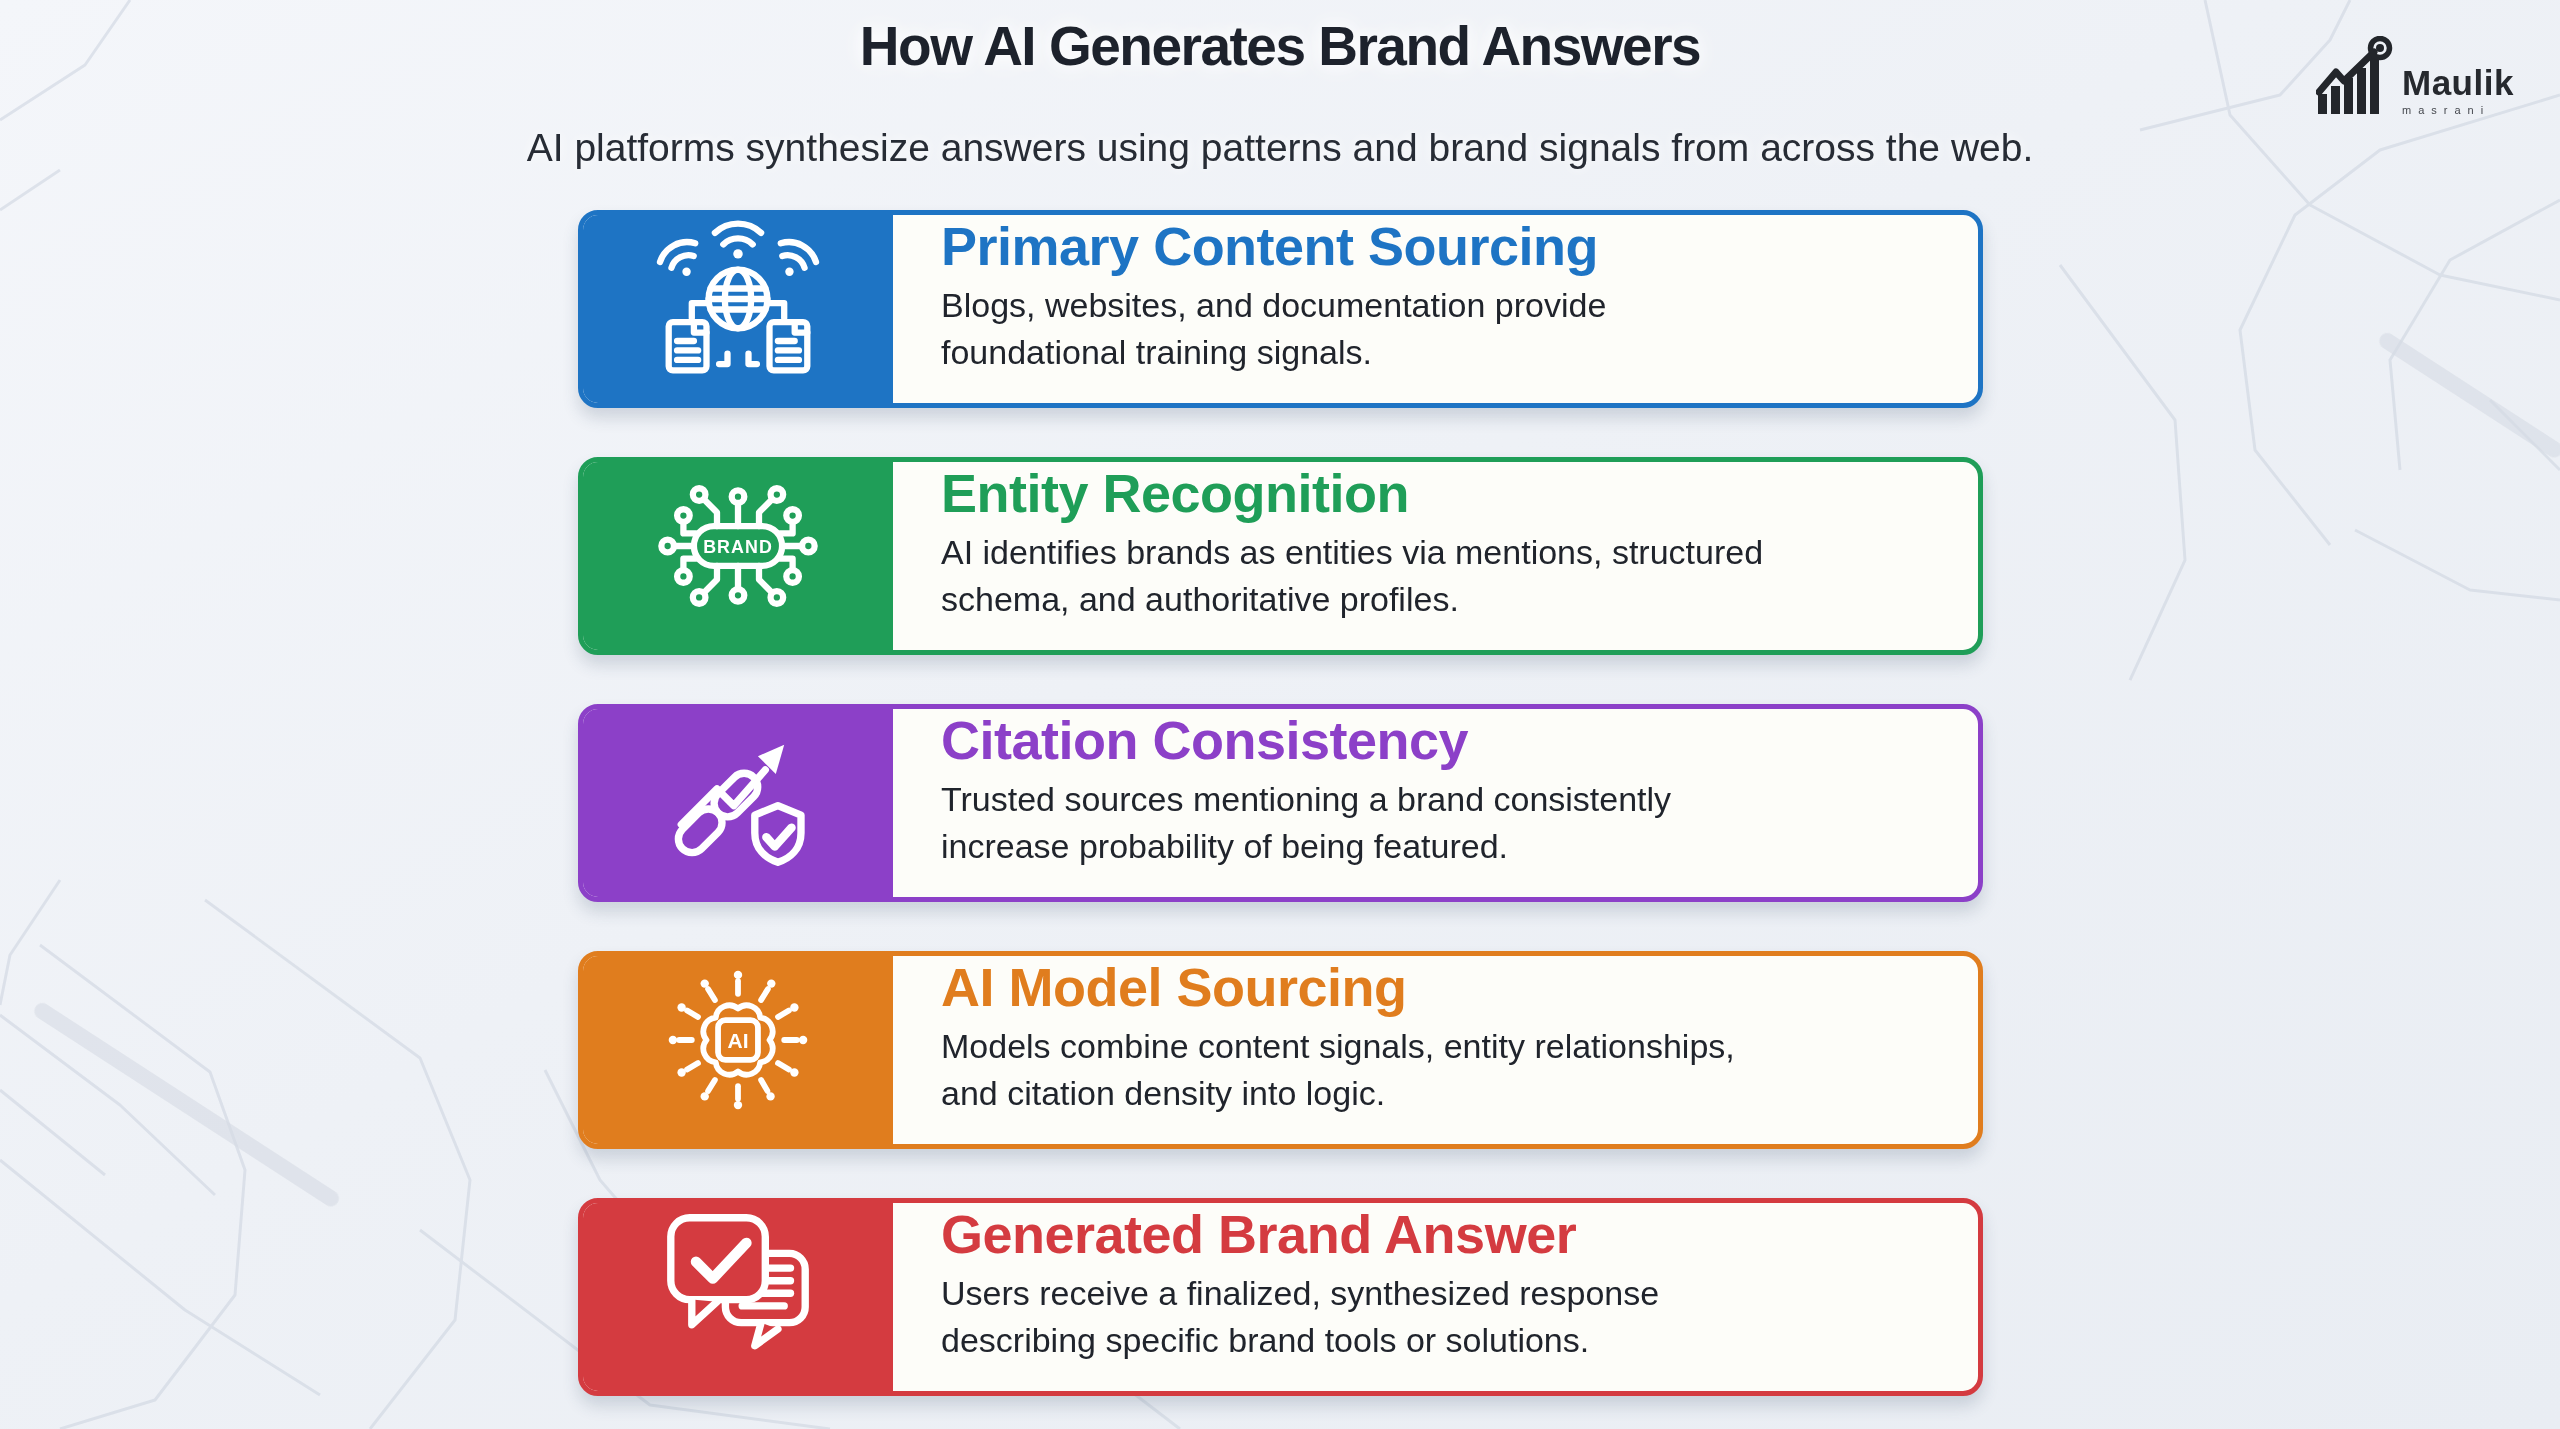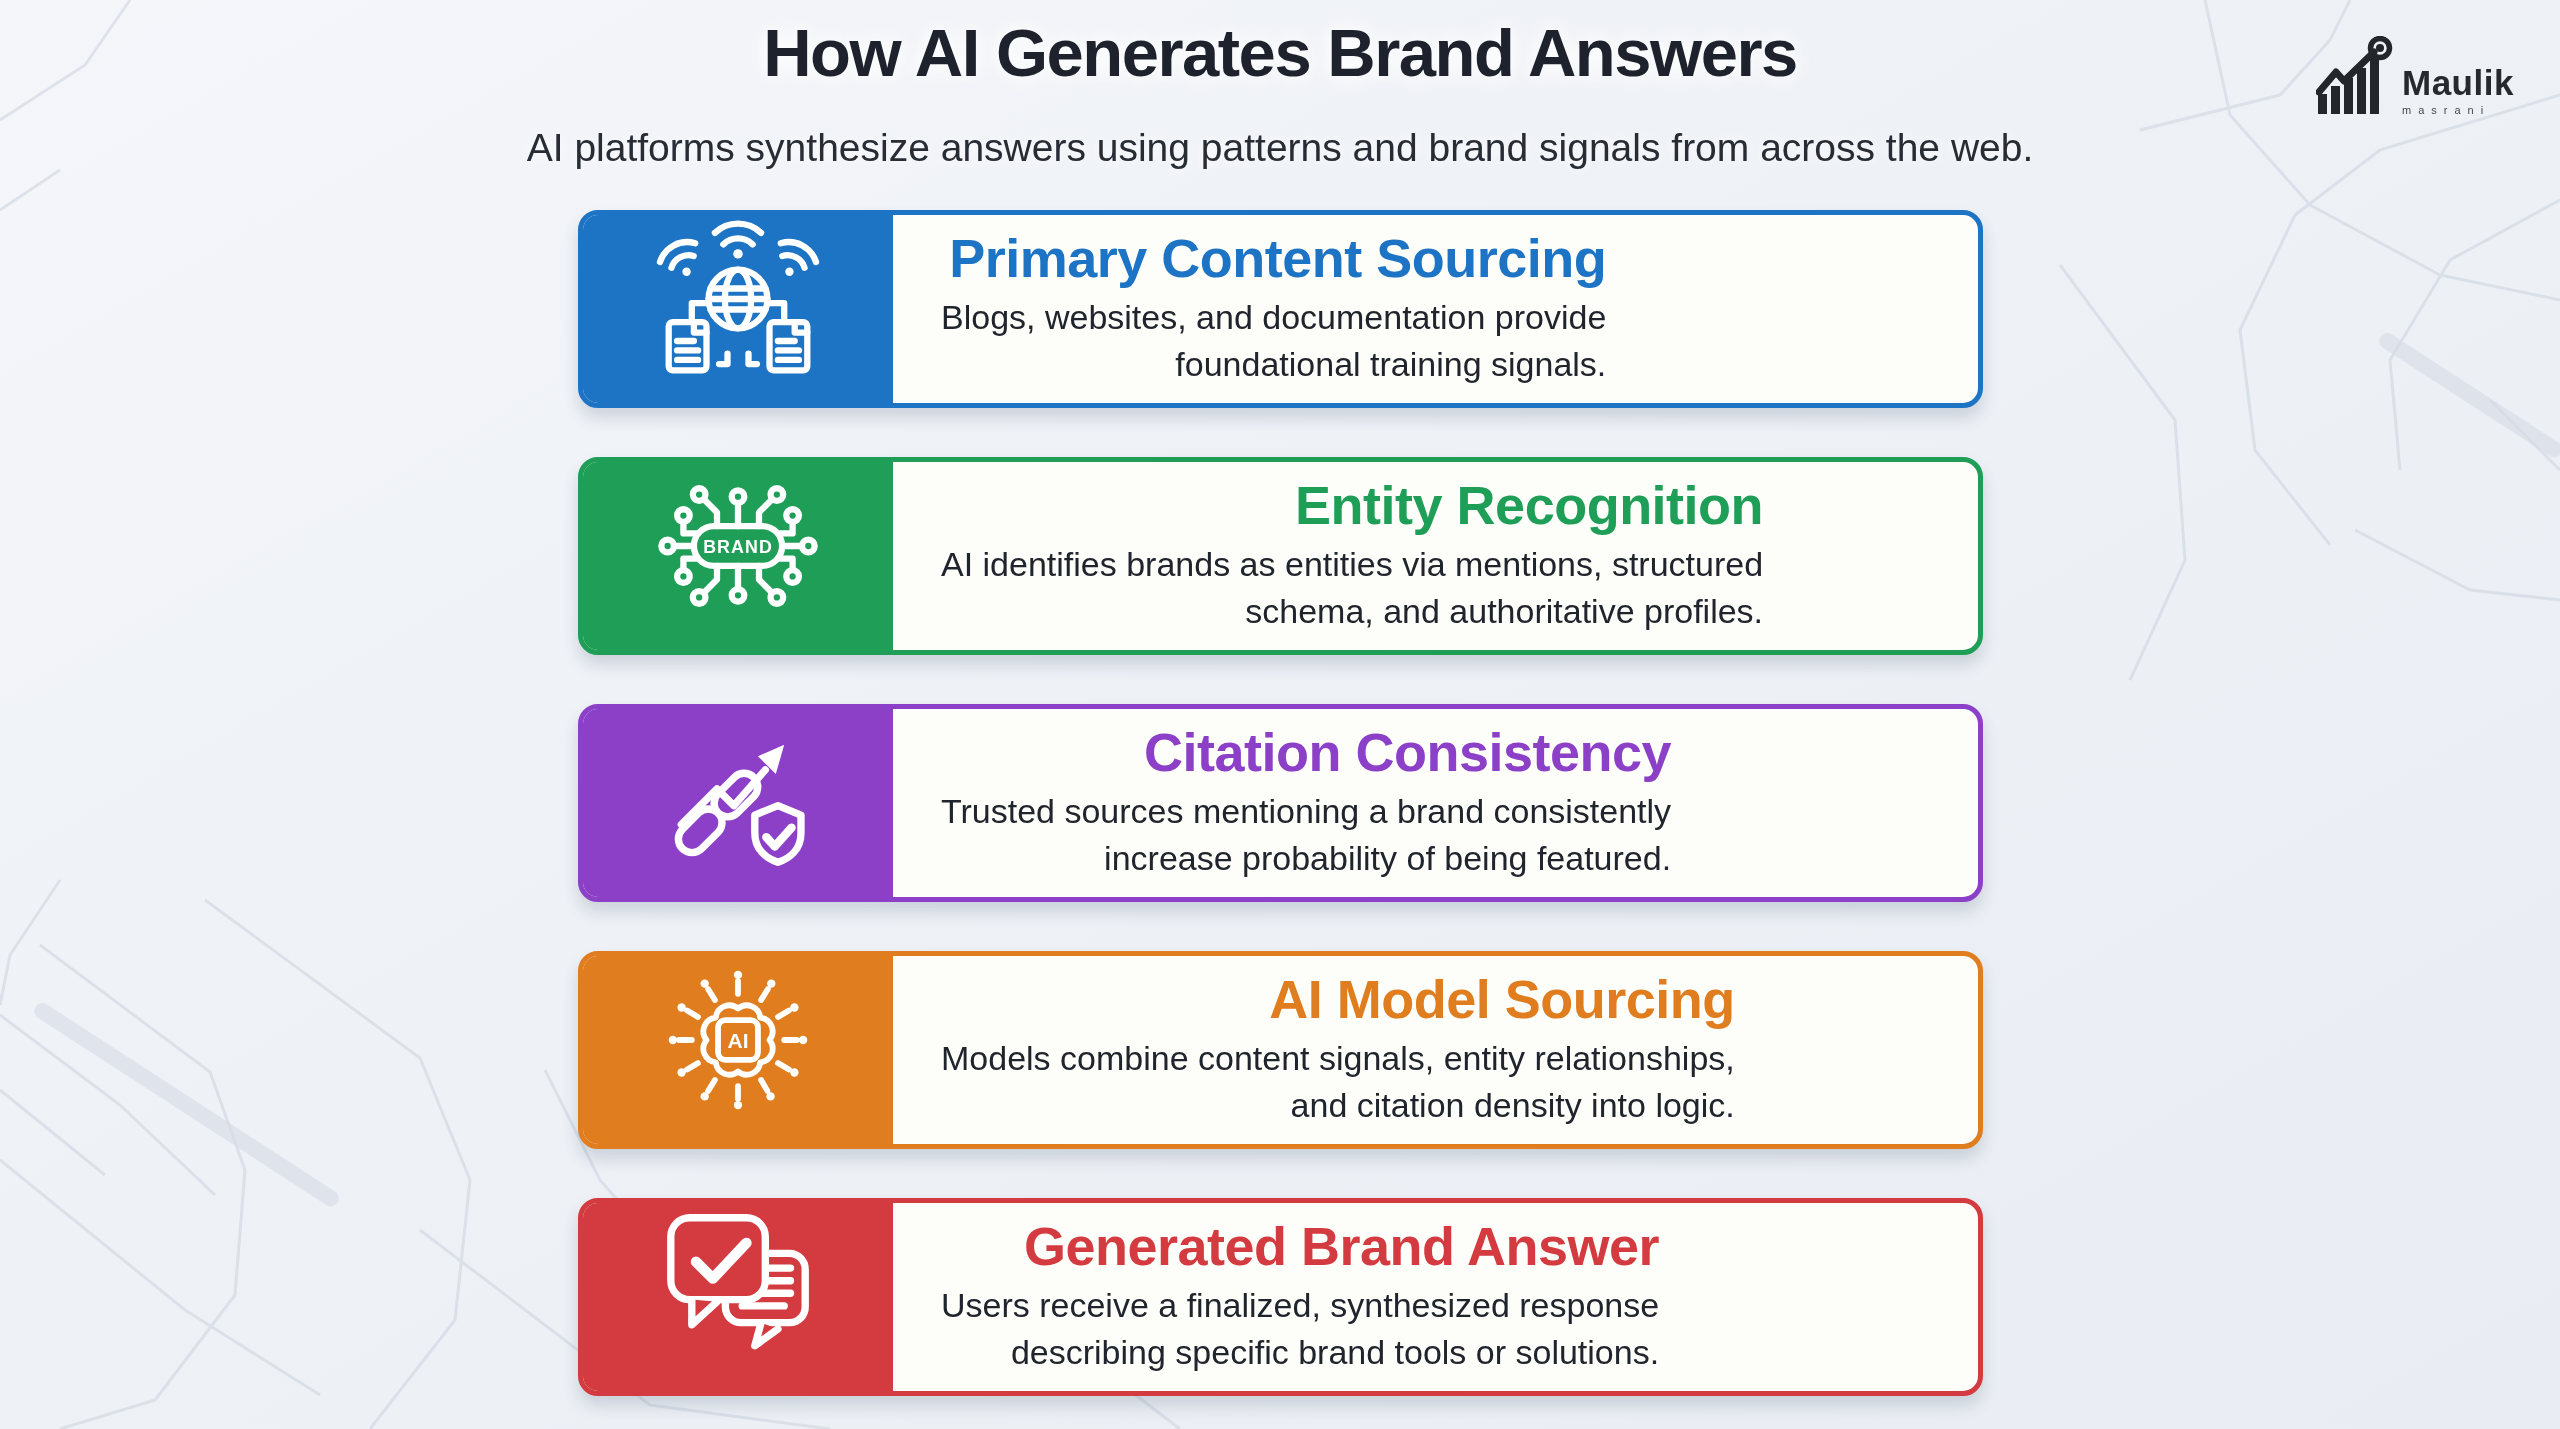--- a/index.html
+++ b/index.html
@@ -5,21 +5,21 @@
   html,body{margin:0;padding:0;}
   body{
     width:2560px;height:1429px;position:relative;overflow:hidden;
     font-family:"Liberation Sans",sans-serif;
     background:linear-gradient(150deg,#f4f6fa 0%,#eef1f6 45%,#e9edf3 100%);
   }
   .decor{position:absolute;left:0;top:0;pointer-events:none;}
   
   .header-title{
     position:absolute;top:14px;left:0;width:100%;text-align:center;
-    font-size:67px;font-weight:bold;color:#1d222c;letter-spacing:-1.5px;
+    font-size:55px;font-weight:bold;color:#1d222c;letter-spacing:-1.5px;
     text-shadow:0 0 16px #ffffff,0 0 30px #ffffff;
   }
   .header-subtitle{
     position:absolute;top:126px;left:0;width:100%;text-align:center;
     font-size:39px;color:#272c35;text-shadow:0 0 12px #ffffff;
   }
   
   .logo{position:absolute;top:36px;left:2316px;display:flex;align-items:flex-end;}
   .logo-icon{flex:none;}
   .logo-text{display:flex;flex-direction:column;margin-top:20px;line-height:1;}
@@ -29,21 +29,21 @@
   .card{
     position:absolute;left:578px;width:1405px;height:198px;box-sizing:border-box;
     border:5px solid var(--c);border-radius:20px;background:#fdfdf9;
     box-shadow:0 10px 16px rgba(50,70,100,0.18);
     display:flex;overflow:hidden;
   }
   .icon-panel{
     width:310px;flex:none;background:var(--c);
     display:flex;justify-content:center;
   }
-  .card-body{padding:14px 30px 0 48px;text-align:right;}
+  .card-body{padding:2px 30px 0 48px;}
   .card-title{font-size:54px;font-weight:bold;color:var(--c);letter-spacing:-0.5px;line-height:1.1;}
   .card-desc{margin-top:6px;font-size:34px;line-height:1.38;color:#20242c;white-space:pre-line;}
 </style>
 </head>
 <body>
 
 <svg class="decor" width="2560" height="1429" viewBox="0 0 2560 1429">
   <g stroke="#ccd3df" stroke-width="3" fill="none" opacity="0.55" stroke-linejoin="round">
     <path d="M0 1015 L120 1105 215 1195"></path>
     <path d="M0 1090 L105 1175"></path>

